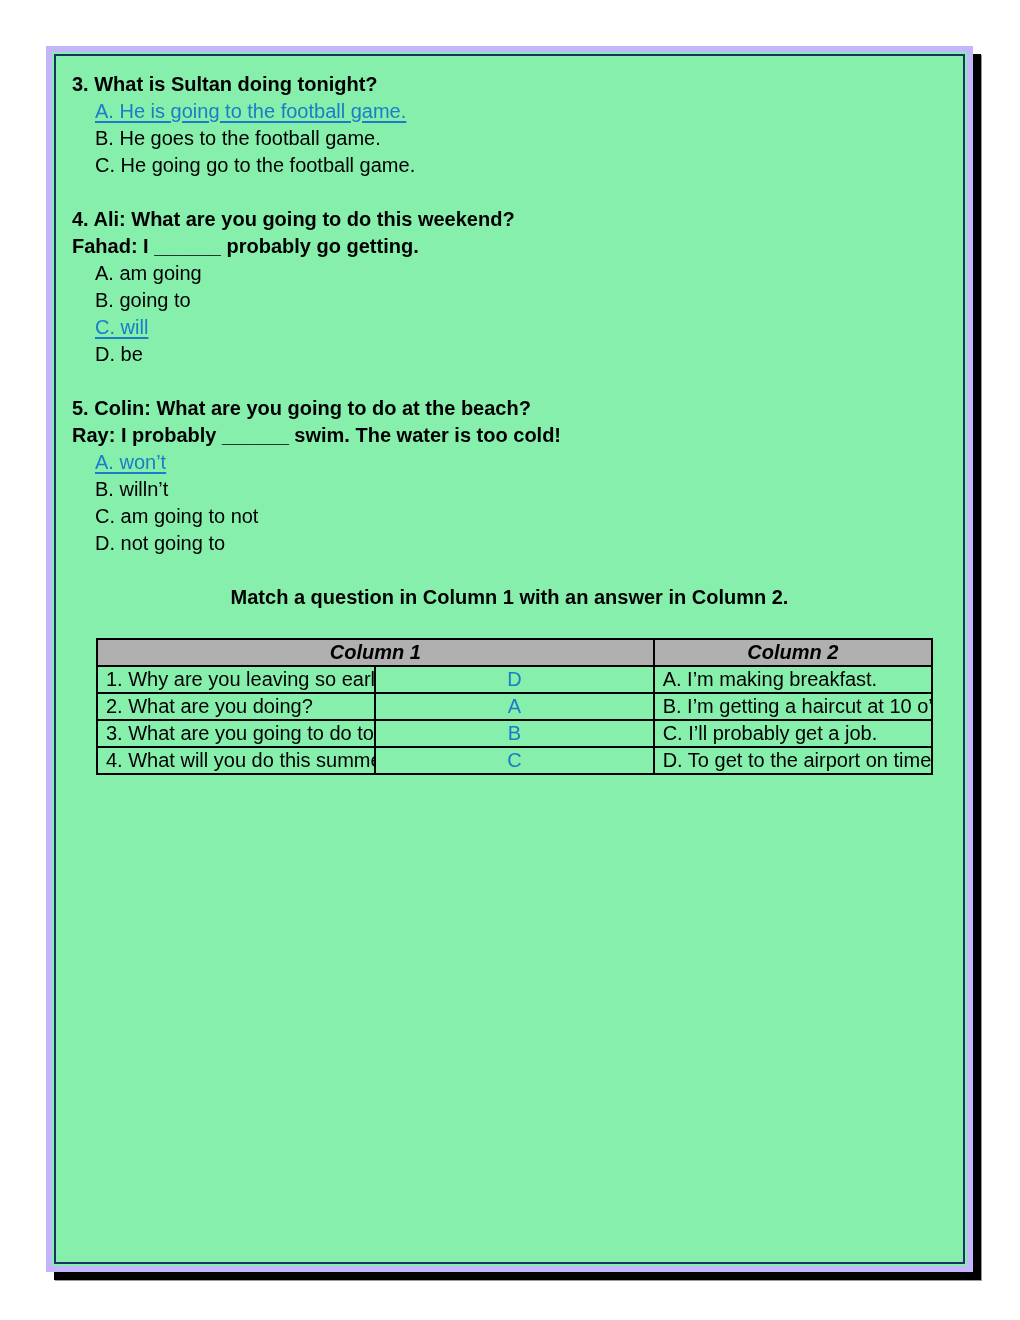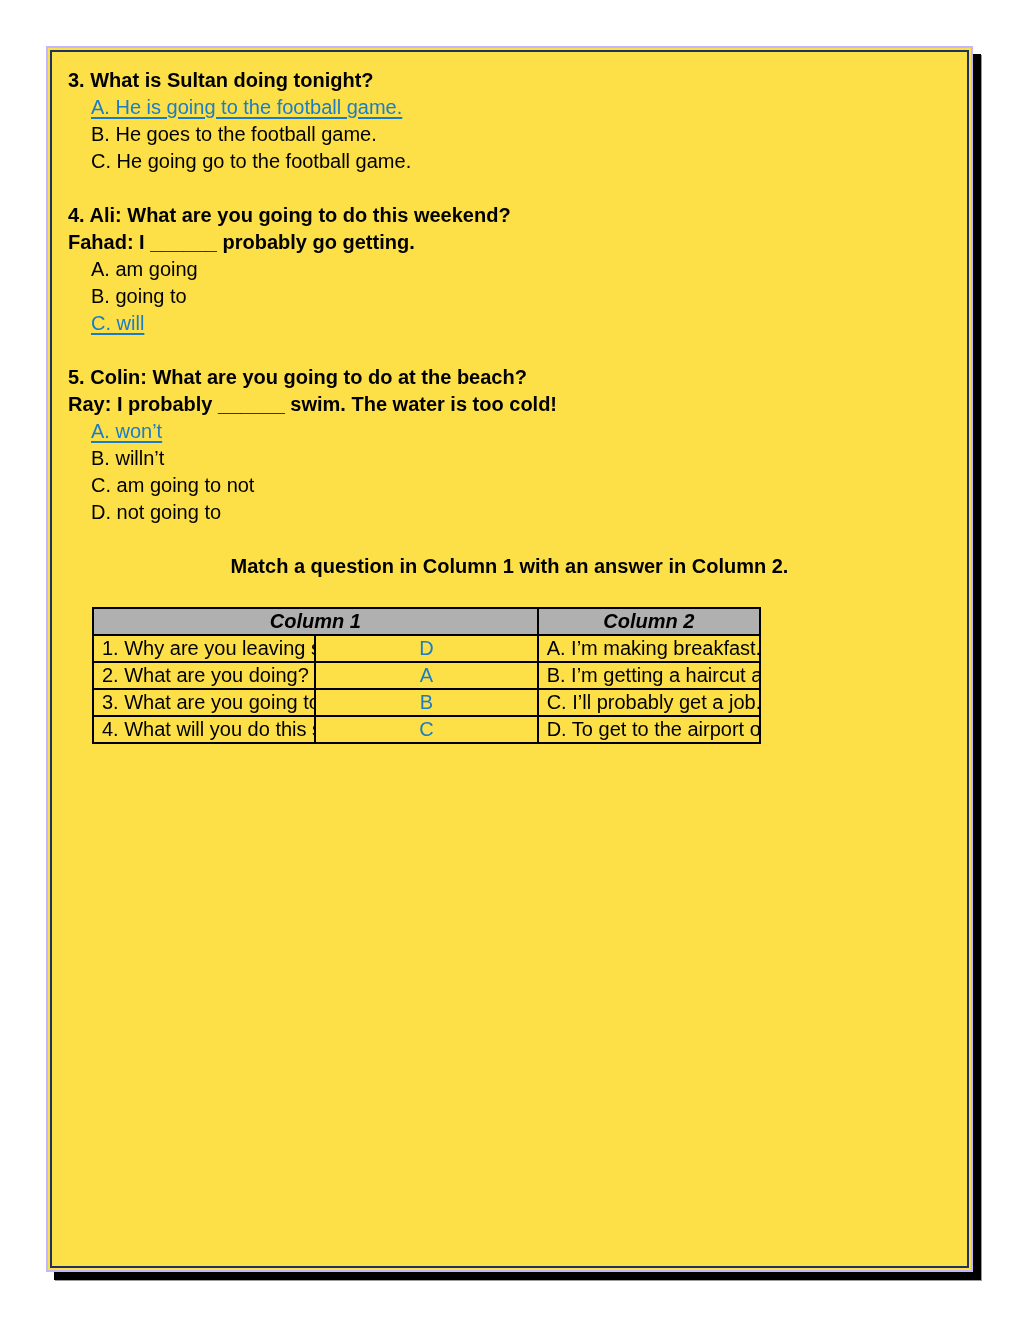--- a/index.html
+++ b/index.html
@@ -10,22 +10,22 @@
     height: 1320px;
     font-family: "Liberation Sans", sans-serif;
   }
   .page-frame {
     position: absolute;
     left: 46px;
     top: 46px;
     width: 927px;
     height: 1226px;
     box-sizing: border-box;
-    border: 2px solid #c4b5fd;
-    background: #fde047;
+    border: 6px solid #c4b5fd;
+    background: #86efac;
     box-shadow: 8px 8px 0 0 #000000, 9px 9px 0 0 #9a9a9a;
   }
   .inner-frame {
     position: absolute;
     inset: 2px;
     border: 2px solid #1d3263;
   }
   .content {
     position: absolute;
     inset: 0;
@@ -41,21 +41,21 @@
   .link {
     color: #1b7cc8;
     text-decoration: underline;
     text-underline-offset: 3px;
   }
   .instruction { font-weight: bold; margin: 0 0 27px 0; text-align: center; }
   table.match-table {
     border-collapse: collapse;
     margin-left: 24px;
     table-layout: fixed;
-    width: 669px;
+    width: 837px;
   }
   table.match-table th, table.match-table td {
     border: 2px solid #000000;
     height: 27px;
     padding: 0 8px;
     font-size: 20px;
     line-height: 25px;
     box-sizing: border-box;
     overflow: hidden;
     white-space: nowrap;
@@ -88,20 +88,21 @@
         <div class="option">B. He goes to the football game.</div>
         <div class="option">C. He going go to the football game.</div>
       </section>
 
       <section class="question-block">
         <div class="q-title">4. Ali: What are you going to do this weekend?</div>
         <div class="q-title">Fahad: I ______ probably go getting.</div>
         <div class="option">A. am going</div>
         <div class="option">B. going to</div>
         <div class="option link">C. will</div>
+        <div class="option">D. be</div>
       </section>
 
       <section class="question-block">
         <div class="q-title">5. Colin: What are you going to do at the beach?</div>
         <div class="q-title">Ray: I probably ______ swim. The water is too cold!</div>
         <div class="option link">A. won’t</div>
         <div class="option">B. willn’t</div>
         <div class="option">C. am going to not</div>
         <div class="option">D. not going to</div>
       </section>

